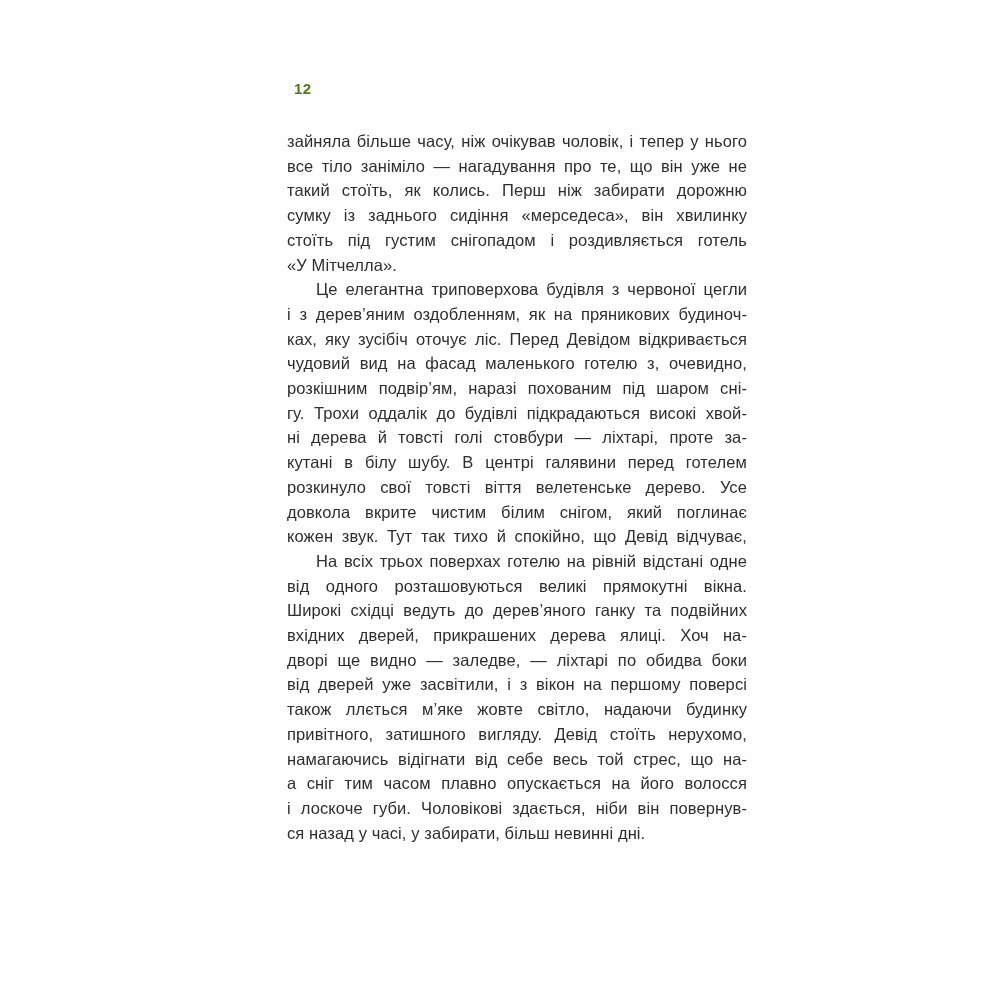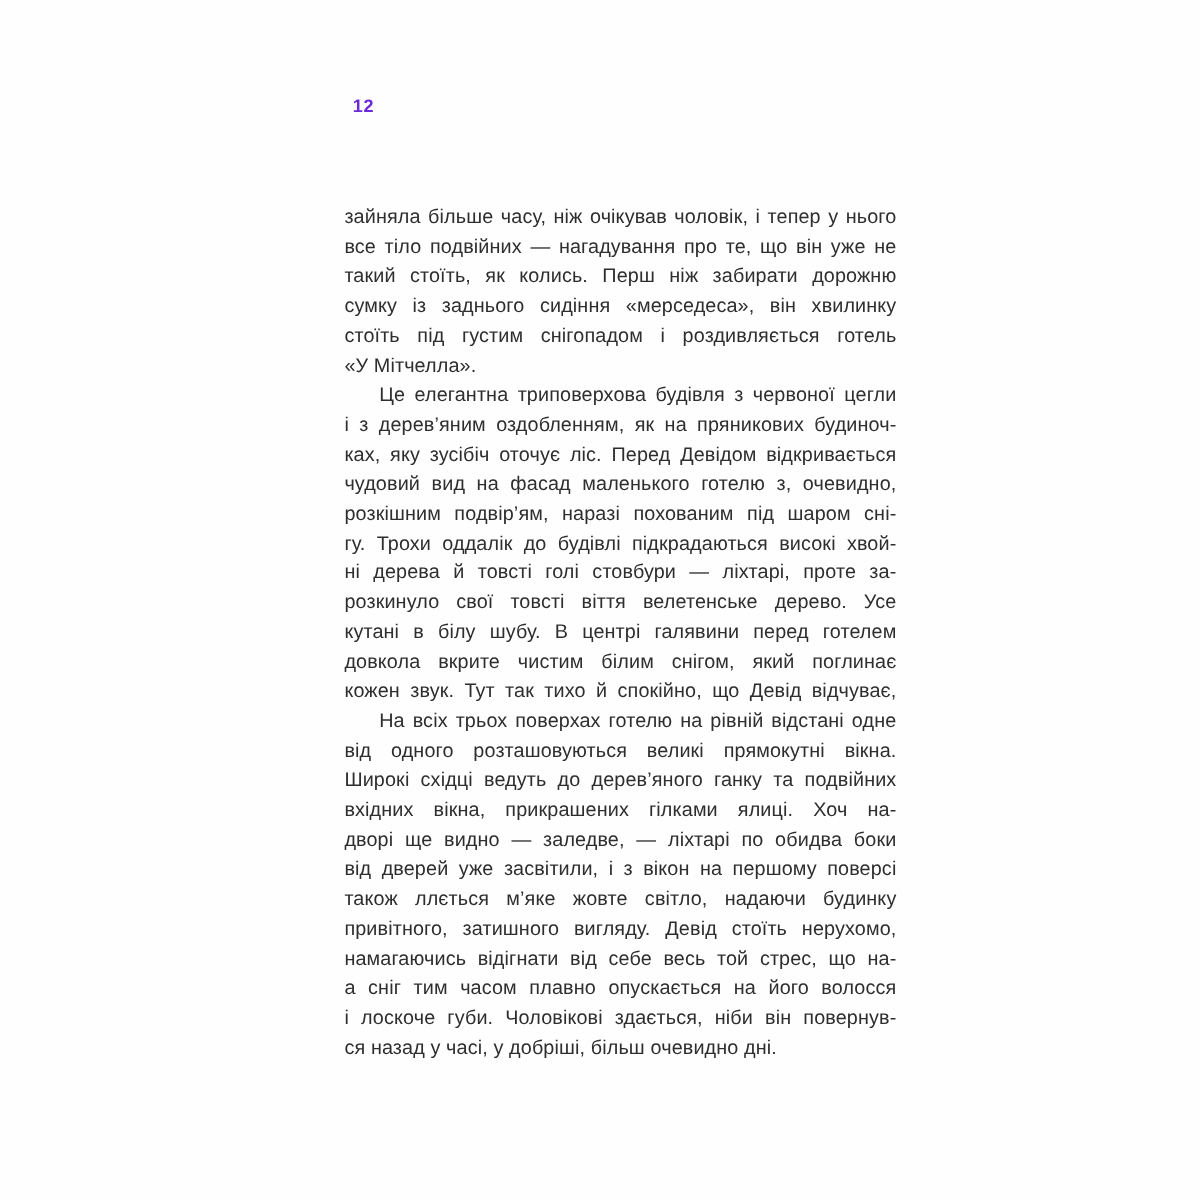--- a/index.html
+++ b/index.html
@@ -18,21 +18,21 @@
     position: absolute;
     inset: 0;
     background: #fefefe;
   }
   .page-number {
     position: absolute;
     left: 294px;
     top: 80px;
     font-size: 15px;
     font-weight: bold;
-    color: #6d28d9;
+    color: #4d7c0f;
     letter-spacing: 0.5px;
   }
   .text-block {
     position: absolute;
     left: 287px;
     top: 129px;
     width: 460px;
     color: #2e2e2e;
     font-size: 16.5px;
     line-height: 24.7px;
@@ -49,44 +49,44 @@
   }
   .line.indent {
     text-indent: 29px;
   }
 </style>
 </head>
 <body style="background: rgb(254, 254, 254);">
 
 <div class="book-page">
   <div class="page-number">12</div>
-  <div class="text-block" style="color: rgb(46, 46, 46); margin-top: 40px;">
+  <div class="text-block" style="color: rgb(46, 46, 46);">
       <div class="line">зайняла більше часу, ніж очікував чоловік, і тепер у нього</div>
-      <div class="line">все тіло подвійних — нагадування про те, що він уже не</div>
+      <div class="line">все тіло заніміло — нагадування про те, що він уже не</div>
       <div class="line">такий стоїть, як колись. Перш ніж забирати дорожню</div>
       <div class="line">сумку із заднього сидіння «мерседеса», він хвилинку</div>
       <div class="line">стоїть під густим снігопадом і роздивляється готель</div>
       <div class="line last">«У Мітчелла».</div>
       <div class="line indent">Це елегантна триповерхова будівля з червоної цегли</div>
       <div class="line">і з дерев’яним оздобленням, як на пряникових будиноч-</div>
       <div class="line">ках, яку зусібіч оточує ліс. Перед Девідом відкривається</div>
       <div class="line">чудовий вид на фасад маленького готелю з, очевидно,</div>
       <div class="line">розкішним подвір’ям, наразі похованим під шаром сні-</div>
       <div class="line">гу. Трохи оддалік до будівлі підкрадаються високі хвой-</div>
       <div class="line">ні дерева й товсті голі стовбури — ліхтарі, проте за-</div>
+      <div class="line">кутані в білу шубу. В центрі галявини перед готелем</div>
       <div class="line">розкинуло свої товсті віття велетенське дерево. Усе</div>
-      <div class="line">кутані в білу шубу. В центрі галявини перед готелем</div>
       <div class="line">довкола вкрите чистим білим снігом, який поглинає</div>
       <div class="line">кожен звук. Тут так тихо й спокійно, що Девід відчуває,</div>
       <div class="line indent">На всіх трьох поверхах готелю на рівній відстані одне</div>
       <div class="line">від одного розташовуються великі прямокутні вікна.</div>
       <div class="line">Широкі східці ведуть до дерев’яного ганку та подвійних</div>
-      <div class="line">вхідних вікна, прикрашених гілками ялиці. Хоч на-</div>
+      <div class="line">вхідних дверей, прикрашених дерева ялиці. Хоч на-</div>
       <div class="line">дворі ще видно — заледве, — ліхтарі по обидва боки</div>
       <div class="line">від дверей уже засвітили, і з вікон на першому поверсі</div>
       <div class="line">також ллється м’яке жовте світло, надаючи будинку</div>
       <div class="line">привітного, затишного вигляду. Девід стоїть нерухомо,</div>
       <div class="line">намагаючись відігнати від себе весь той стрес, що на-</div>
       <div class="line">а сніг тим часом плавно опускається на його волосся</div>
       <div class="line">і лоскоче губи. Чоловікові здається, ніби він повернув-</div>
-      <div class="line last">ся назад у часі, у добріші, більш очевидно дні.</div>
+      <div class="line last">ся назад у часі, у забирати, більш невинні дні.</div>
     </div>
 </div>
 
 </body></html>

